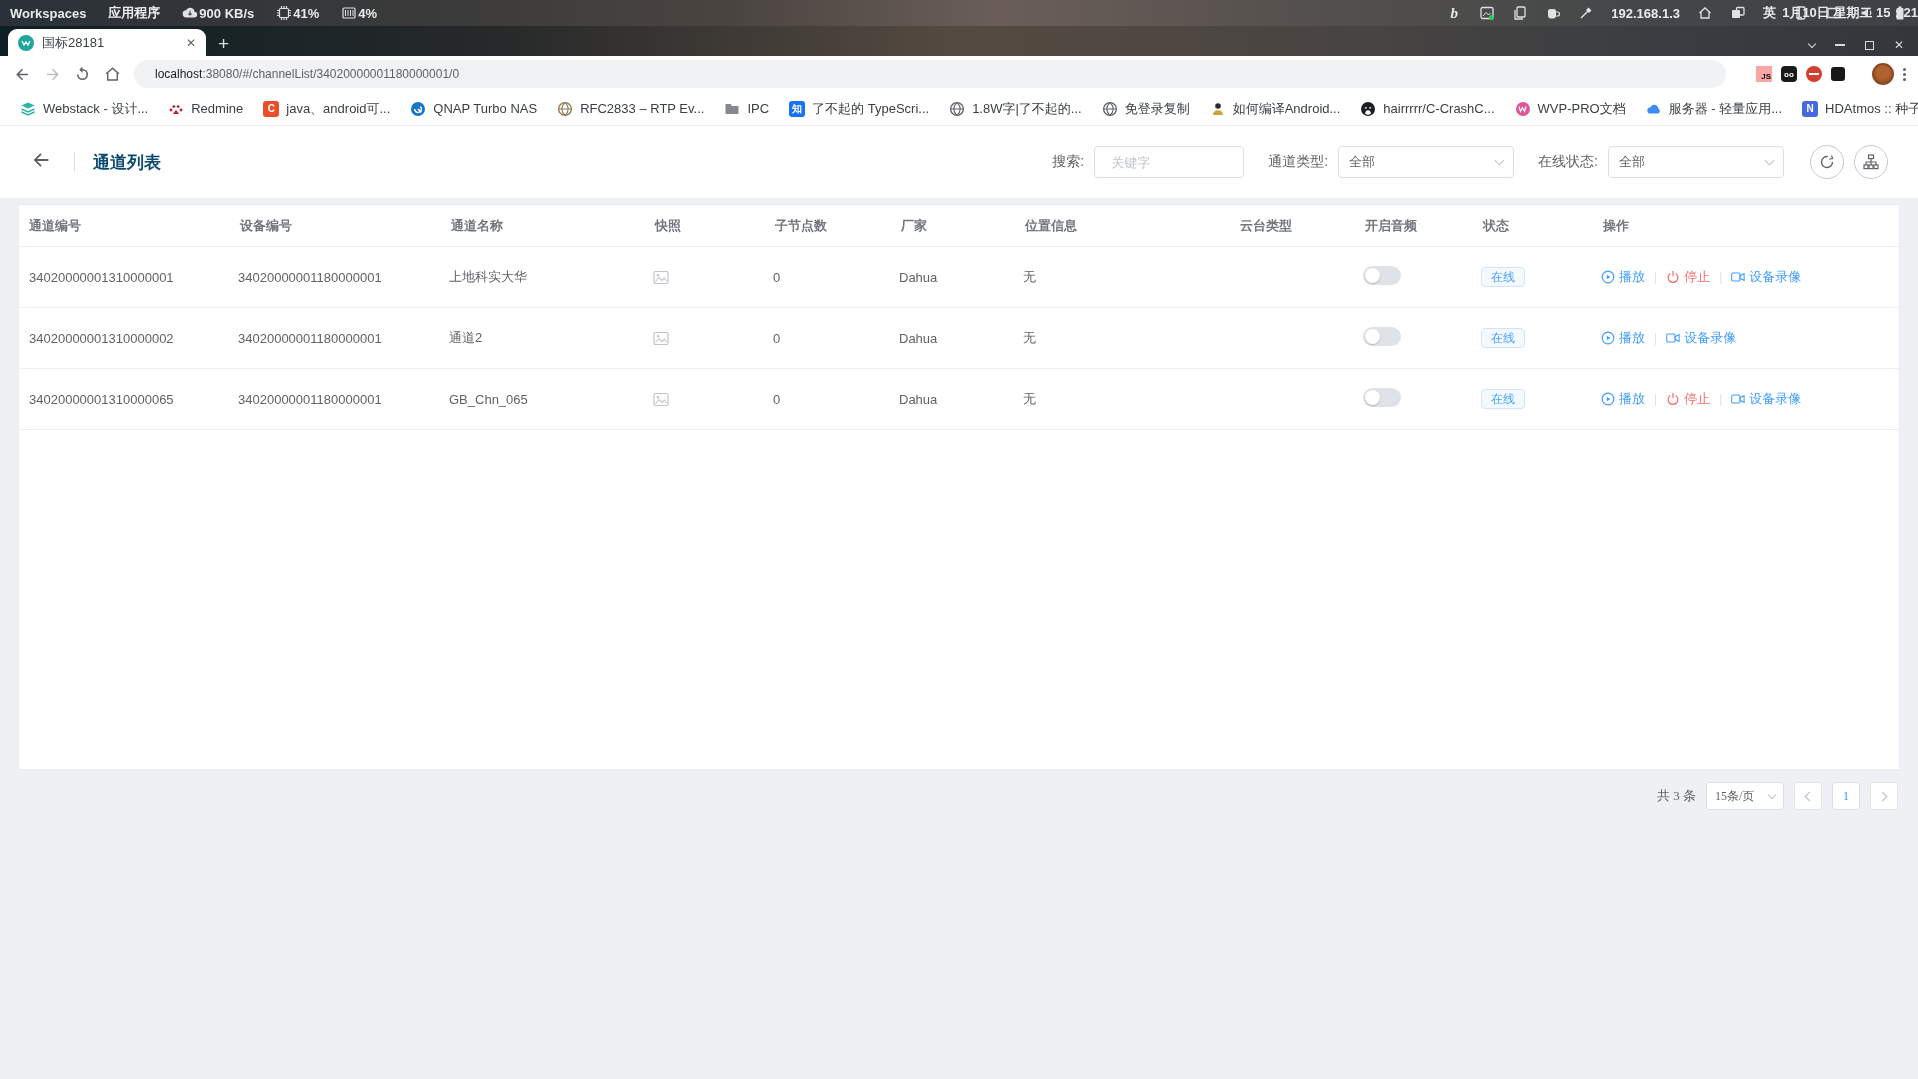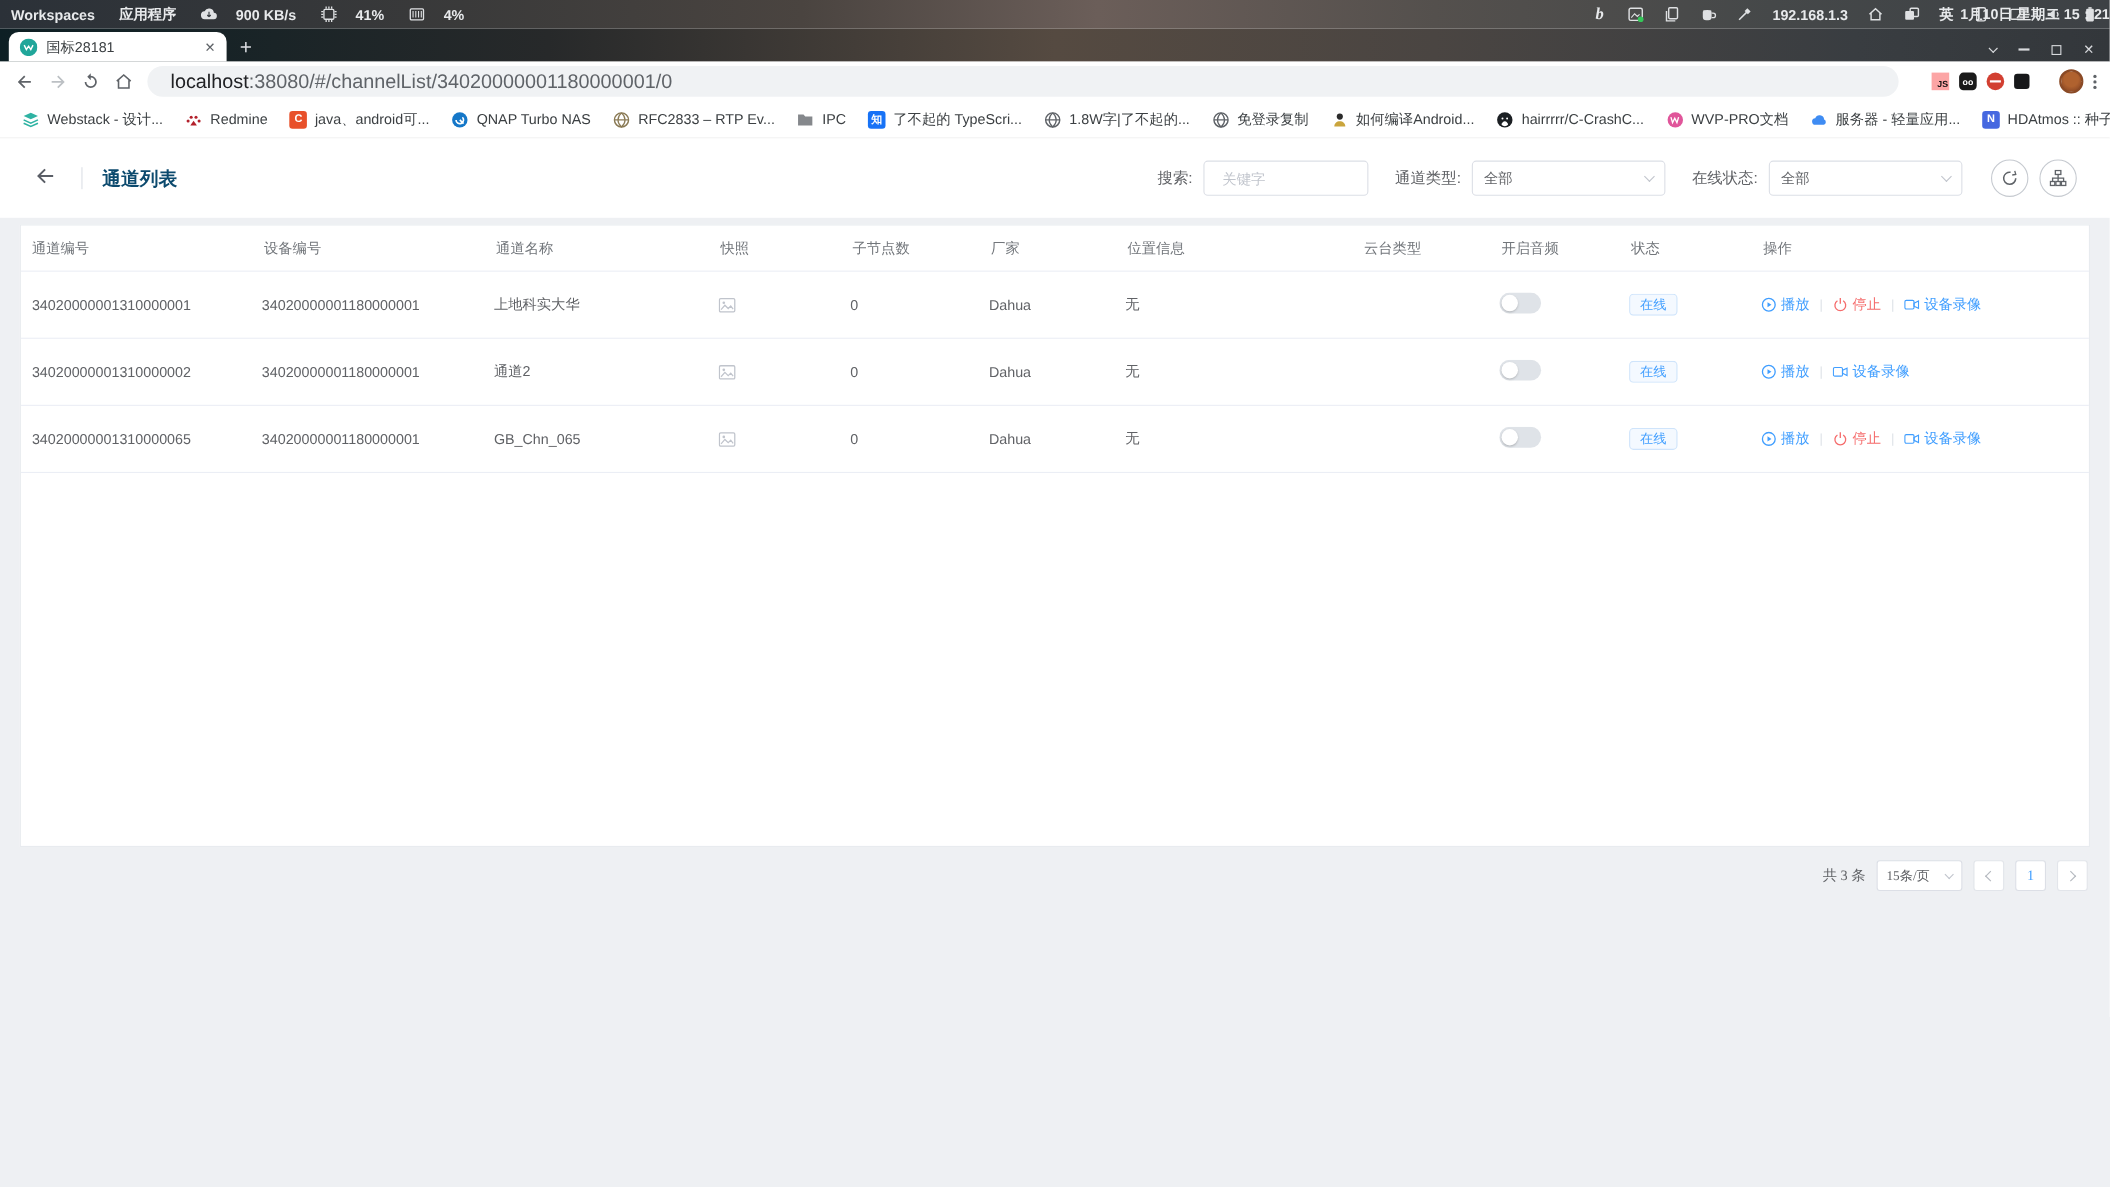--- a/index.html
+++ b/index.html
@@ -4,21 +4,21 @@
 <style>
   * { margin:0; padding:0; box-sizing:border-box; }
   html,body { width:1918px; height:1079px; overflow:hidden; }
   body { font-family:"Liberation Sans","DejaVu Sans",sans-serif; background:#fff; }
   #screen { position:relative; width:1918px; height:1079px; overflow:hidden; }
 
   
   #sysbar { height:26px; display:flex; align-items:center; color:#e8eaec; font-size:13px; font-weight:600;
     background:linear-gradient(90deg,#2b3138 0%,#3a3a3a 22%,#4a4440 38%,#6b5e59 52%,#54504d 68%,#454849 84%,#3d4145 100%); }
   .sys-left { display:flex; align-items:center; gap:22px; padding-left:10px; }
-  .sys-group { display:flex; align-items:center; gap:16px; }
+  .sys-group { display:flex; align-items:center; gap:1px; }
   .sys-center { position:absolute; left:0; right:0; text-align:right; pointer-events:none;padding-left:36px; }
   .sys-right { margin-left:auto; display:flex; align-items:center; gap:17px; padding-right:10px; }
   .ticon { display:inline-flex; width:16px; height:16px; align-items:center; justify-content:center; }
   .ticon svg { width:16px; height:16px; }
   .bing-glyph { font-family:"Liberation Serif",serif; font-style:italic; font-weight:bold; font-size:15px; color:#e8eaec; line-height:1; }
 
   
   #tabstrip { height:30px; display:flex; align-items:flex-end;
     background:linear-gradient(90deg,#0d1f24 0%,#27292a 26%,#554a41 50%,#4a4542 68%,#393d41 88%,#33373b 100%); }
   .tab { margin-left:8px; width:198px; height:27px; background:#fff; border-radius:9px 9px 0 0; display:flex; align-items:center; gap:8px; padding:0 10px; }
@@ -29,21 +29,21 @@
   .wc-min { width:10px; height:2px; background:#d8dadd; }
   .wc-max { width:9px; height:9px; border:1.5px solid #d8dadd; }
   .wc-x { font-size:12px; line-height:1; }
   .chev { display:inline-block; width:6px; height:6px; border-right:1.5px solid #d8dadd; border-bottom:1.5px solid #d8dadd; transform:rotate(45deg); margin-top:-3px; }
 
   
   #toolbar { height:36px; display:flex; align-items:center; background:#fff; padding:0 8px; gap:2px; }
   .tb-btn { width:28px; height:28px; display:flex; align-items:center; justify-content:center; border-radius:50%; }
   .tb-btn svg { width:19px; height:19px; }
   .omnibox { flex:1; height:28px; margin:0 6px; background:#f0f2f4; border-radius:14px; display:flex; align-items:center; padding:0 12px; gap:9px; min-width:0; }
-  .omni-url { font-size:18px; white-space:nowrap; overflow:hidden; flex:1; }
+  .omni-url { font-size:12px; white-space:nowrap; overflow:hidden; flex:1; }
   .omni-host { color:#202124; }
   .omni-rest { color:#5f6368; }
   .ext-cluster { display:flex; align-items:center; gap:9px; padding:0 4px; }
   .ext-ic { display:inline-flex; align-items:center; justify-content:center; }
   .js-badge { width:16px; height:16px; background:#fca5a5; color:#111; font-size:8px; font-weight:bold; display:flex; align-items:flex-end; justify-content:flex-end; padding:1px; }
   .oo-badge { width:16px; height:16px; background:#1a1a1a; border-radius:4px; color:#fff; font-size:8px; font-weight:bold; display:flex; align-items:center; justify-content:center; }
   .ab-badge { width:16px; height:16px; background:#d23f31; border-radius:50%; position:relative; }
   .ab-badge:after { content:""; position:absolute; left:3px; right:3px; top:7px; height:2px; background:#fff; }
   .sq-badge { width:14px; height:14px; background:#17181a; border-radius:3px; }
   .avatar { width:22px; height:22px; border-radius:50%; background:radial-gradient(circle at 50% 40%, #b0622f 0 45%, #7c3c1f 100%); border:2px solid #8a4a26; }
@@ -78,21 +78,21 @@
   .ph-select { width:176px; height:32px; border:1px solid #dcdfe6; border-radius:4px; background:#fff; display:flex; align-items:center; padding:0 10px; font-size:13px; color:#606266; }
   .ph-select .sel-chev { margin-left:auto; width:7px; height:7px; border-right:1.4px solid #c0c4cc; border-bottom:1.4px solid #c0c4cc; transform:rotate(45deg); margin-top:-3px; }
   .circle-btn { width:34px; height:34px; border:1px solid #c6cad0; border-radius:50%; background:#fff; display:flex; align-items:center; justify-content:center; }
   .circle-btn svg { width:16px; height:16px; }
   .circle-btn.first { margin-left:16px; }
 
   #content { flex:1; background:#eef0f3; overflow:hidden; }
   #tablecard { margin:6px 18px 0; height:566px; background:#fff; border:1px solid #e8ebef; }
   .tgrid { display:grid; grid-template-columns:219px 211px 204px 120px 126px 124px 215px 125px 118px 120px minmax(0,1fr); align-items:center; }
   .thead { height:42px; border-bottom:1px solid #ebeef5; }
-  .th { font-size:13px; color:#72767b; font-weight:400; padding-left:2px; white-space:nowrap; }
+  .th { font-size:13px; color:#72767b; font-weight:700; padding-left:2px; white-space:nowrap; }
   .th:first-child, .td:first-child { padding-left:10px; }
   .trow { height:61px; border-bottom:1px solid #ebeef5; }
   .td { font-size:13px; color:#606266; white-space:nowrap; overflow:hidden; }
   .snap-ic svg { width:16px; height:15px; display:block; }
   .switch { width:38px; height:19px; border-radius:10px; background:#dfe3e8; position:relative; display:inline-block; }
   .switch .knob { position:absolute; left:2px; top:2px; width:15px; height:15px; border-radius:50%; background:#fff; box-shadow:0 1px 2px rgba(0,0,0,.2); }
   .badge-online { display:inline-block; font-size:12px; color:#409eff; border:1px solid #cfe4fb; background:#f4f9ff; border-radius:4px; padding:3px 9px; line-height:1; }
   .ops { display:flex; align-items:center; gap:9px; }
   .op { display:inline-flex; align-items:center; gap:4px; font-size:13px; cursor:pointer; }
   .op svg { width:14px; height:14px; }

